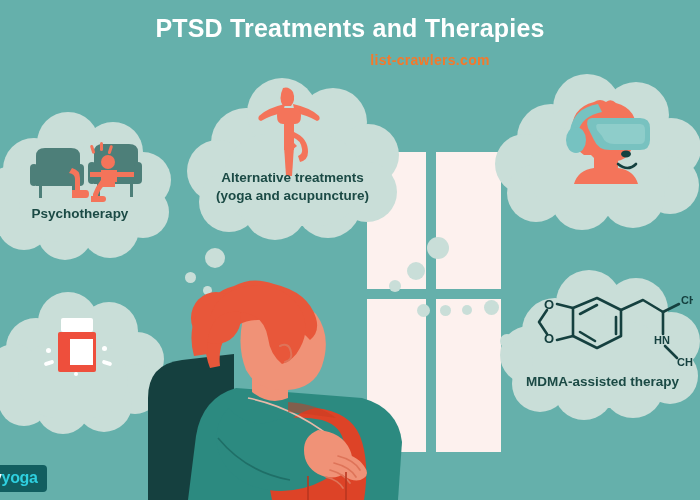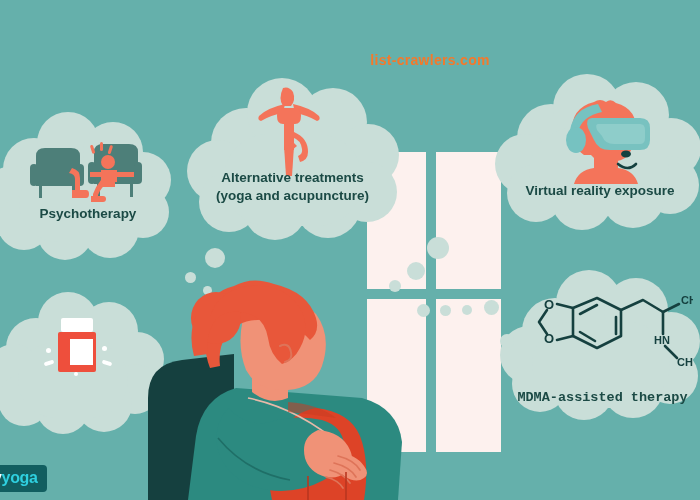--- a/index.html
+++ b/index.html
@@ -122,20 +122,21 @@
 
 <div id="stage">
 
   <div class="window">
     <div class="pane tl"></div>
     <div class="pane tr"></div>
     <div class="pane bl"></div>
     <div class="pane br"></div>
   </div>
 
+  <div class="title">PTSD Treatments and Therapies</div>
   <div class="watermark">list-crawlers.com</div>
 
   <div class="trail" style="left:427px; top:237px; width:22px; height:22px;"></div>
   <div class="trail" style="left:407px; top:262px; width:18px; height:18px;"></div>
   <div class="trail" style="left:389px; top:280px; width:12px; height:12px;"></div>
   <div class="trail" style="left:462px; top:305px; width:10px; height:10px;"></div>
   <div class="trail" style="left:440px; top:305px; width:11px; height:11px;"></div>
   <div class="trail" style="left:417px; top:304px; width:13px; height:13px;"></div>
   <div class="trail" style="left:484px; top:300px; width:15px; height:15px;"></div>
   <div class="trail" style="left:205px; top:248px; width:20px; height:20px;"></div>
@@ -182,21 +183,21 @@
       <path d="M89 30 h17 v5 h-17 z" fill="#f4745a"></path>
       <path d="M73 38 q-5 6 -8 14 v6 h5 v-5 q3-8 9-11 z" fill="#f4745a"></path>
       <path d="M63 54 h12 q3 0 3 3 t-3 3 h-12 z" fill="#f4745a"></path>
       <path d="M73 38 h14 v7 h-14 z" fill="#f4745a"></path>
 
       <rect x="63" y="3" width="3" height="9" rx="1.5" fill="#f4745a" transform="rotate(-18 64 7)"></rect>
       <rect x="72" y="0" width="3" height="9" rx="1.5" fill="#f4745a"></rect>
       <rect x="81" y="3" width="3" height="9" rx="1.5" fill="#f4745a" transform="rotate(18 82 7)"></rect>
     </svg>
   </div>
-  <div class="cloud-label" style="left:8px; top:206px; width:160px;">Psychotherapy</div>
+  <div class="cloud-label" style="left:0px; top:206px; width:160px;">Psychotherapy</div>
 
   <div class="cloud" style="left:185px; top:72px; width:215px; height:160px;">
     <div class="puff" style="left:26px;  top:36px;  width:70px; height:70px;"></div>
     <div class="puff" style="left:2px;   top:68px;  width:62px; height:62px;"></div>
     <div class="puff" style="left:62px;  top:6px;   width:70px; height:70px;"></div>
     <div class="puff" style="left:114px; top:16px;  width:68px; height:68px;"></div>
     <div class="puff" style="left:152px; top:52px;  width:62px; height:62px;"></div>
     <div class="puff" style="left:152px; top:90px;  width:60px; height:60px;"></div>
     <div class="puff" style="left:110px; top:100px; width:66px; height:66px;"></div>
     <div class="puff" style="left:58px;  top:104px; width:64px; height:64px;"></div>
@@ -248,21 +249,20 @@
 
       <ellipse cx="28" cy="44" rx="10" ry="13" fill="#76c2c1"></ellipse>
 
       <path d="M44 22 h48 q10 0 10 10 v12 q0 10 -10 10 h-30 q-12 0 -16-10 l-6-12 q-3-10 4-10 z" fill="#78c2c0"></path>
       <path d="M50 28 h42 q5 0 5 6 v8 q0 6 -5 6 h-26 q-9 0 -12-8 l-5-6 q-2-6 1-6 z" fill="#9ad3d0" opacity="0.65"></path>
 
       <ellipse cx="78" cy="58" rx="5" ry="3.5" fill="#15403f"></ellipse>
       <path d="M70 68 q10 8 18 0" stroke="#15403f" stroke-width="2.6" fill="none" stroke-linecap="round"></path>
     </svg>
   </div>
-  <div class="cloud-label" style="left:500px; top:183px; width:200px;">Virtual reality exposure</div>
 
   <div class="cloud" style="left:-12px; top:290px; width:178px; height:135px;">
     <div class="puff" style="left:18px;  top:28px;  width:60px; height:60px;"></div>
     <div class="puff" style="left:0px;   top:54px;  width:52px; height:52px;"></div>
     <div class="puff" style="left:50px;  top:2px;   width:60px; height:60px;"></div>
     <div class="puff" style="left:92px;  top:12px;  width:58px; height:58px;"></div>
     <div class="puff" style="left:122px; top:42px;  width:54px; height:54px;"></div>
     <div class="puff" style="left:122px; top:74px;  width:50px; height:50px;"></div>
     <div class="puff" style="left:88px;  top:86px;  width:56px; height:56px;"></div>
     <div class="puff" style="left:48px;  top:90px;  width:54px; height:54px;"></div>
@@ -321,21 +321,21 @@
         <path d="M140 60 L152 72"></path>
       </g>
 
       <text x="24" y="23" font-family="'Liberation Sans',sans-serif" font-size="13" font-weight="bold" fill="#15403f" text-anchor="middle">O</text>
       <text x="24" y="57" font-family="'Liberation Sans',sans-serif" font-size="13" font-weight="bold" fill="#15403f" text-anchor="middle">O</text>
       <text x="137" y="58" font-family="'Liberation Sans',sans-serif" font-size="11" font-weight="bold" fill="#15403f" text-anchor="middle">HN</text>
       <text x="156" y="18" font-family="'Liberation Sans',sans-serif" font-size="11" font-weight="bold" fill="#15403f">CH<tspan font-size="8" dy="2">3</tspan></text>
       <text x="152" y="80" font-family="'Liberation Sans',sans-serif" font-size="11" font-weight="bold" fill="#15403f">CH<tspan font-size="8" dy="2">3</tspan></text>
     </svg>
   </div>
-  <div class="cloud-label" style="left:505px; top:390px; width:195px;font-family:Liberation Mono, monospace;">MDMA-assisted therapy</div>
+  <div class="cloud-label" style="left:505px; top:374px; width:195px;">MDMA-assisted therapy</div>
 
   <div class="person" style="left:140px; top:280px; width:360px; height:220px;">
     <svg width="360" height="220" viewBox="0 0 360 220">
 
       <path d="M8 118 q0-34 34-38 l52-6 v146 h-86 z" fill="#15403f"></path>
 
       <path d="M96 108 q-34 10 -40 48 l-8 64 h210 l4-58 q-4-34 -40-44 z" fill="#2c8a80"></path>
 
       <path d="M176 128 q34 4 44 28 q10 26 4 64 h-92 q-10-44 10-70 q12-18 34-22 z" fill="#dd4327"></path>
 

